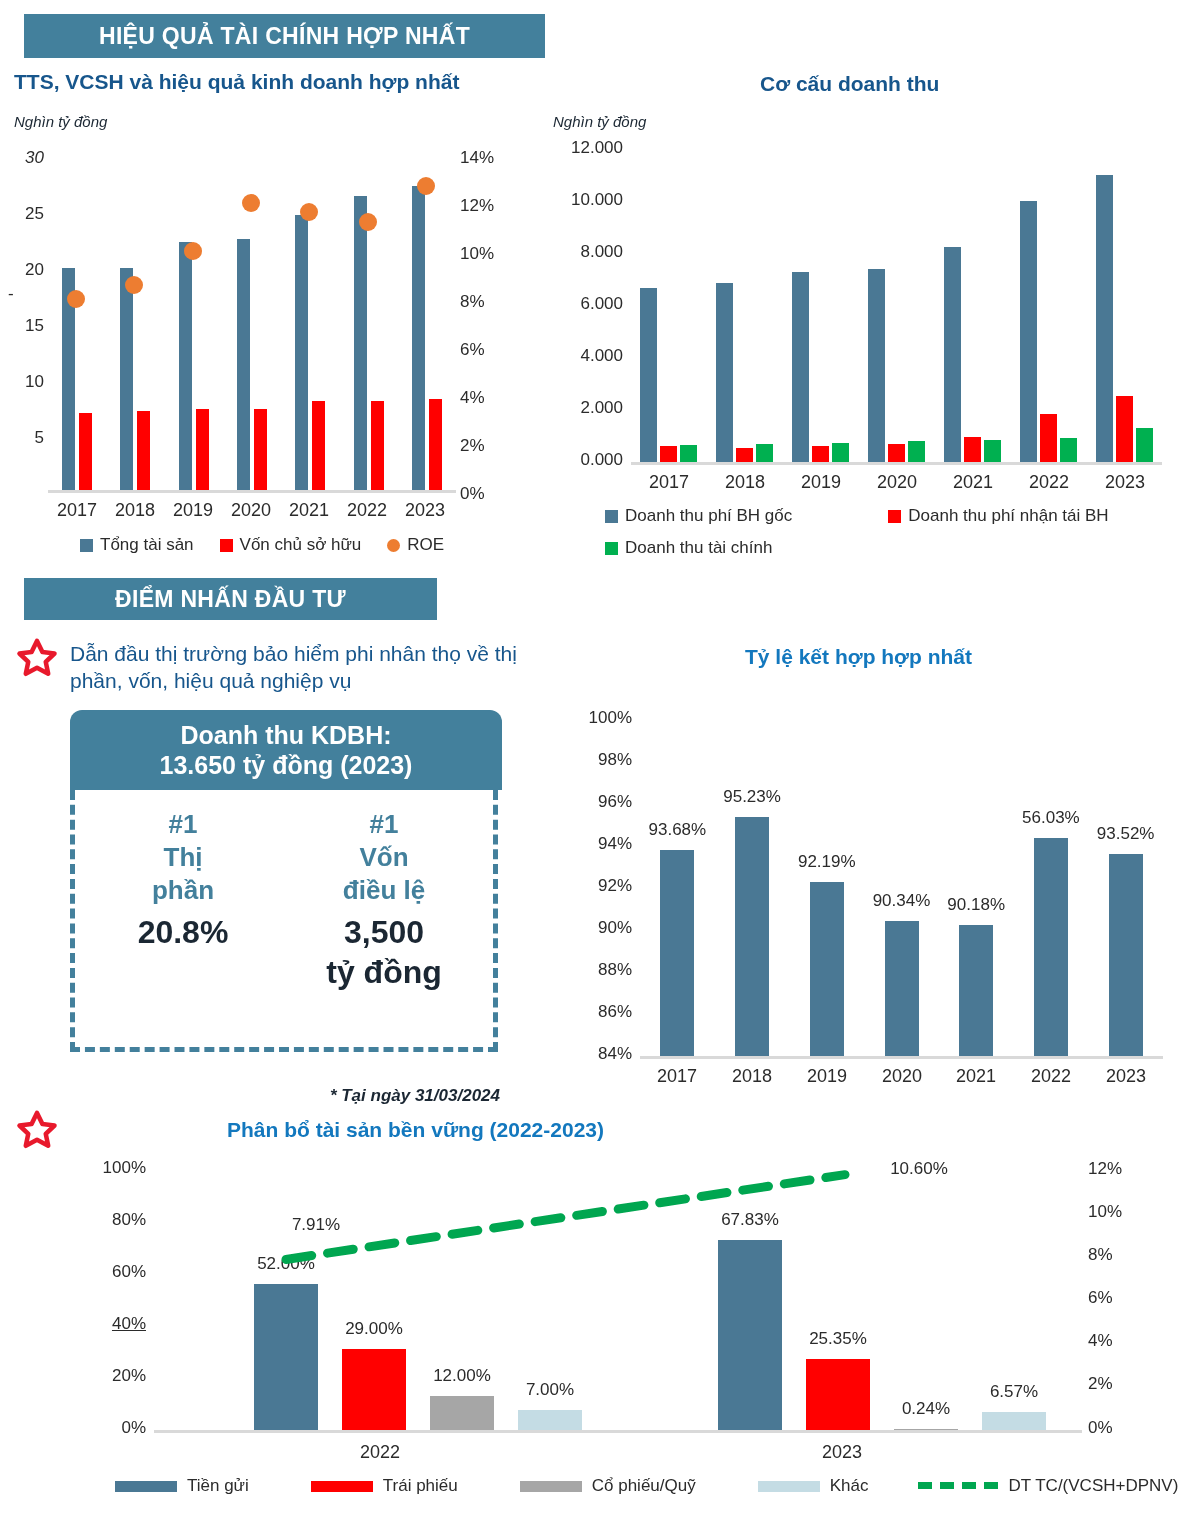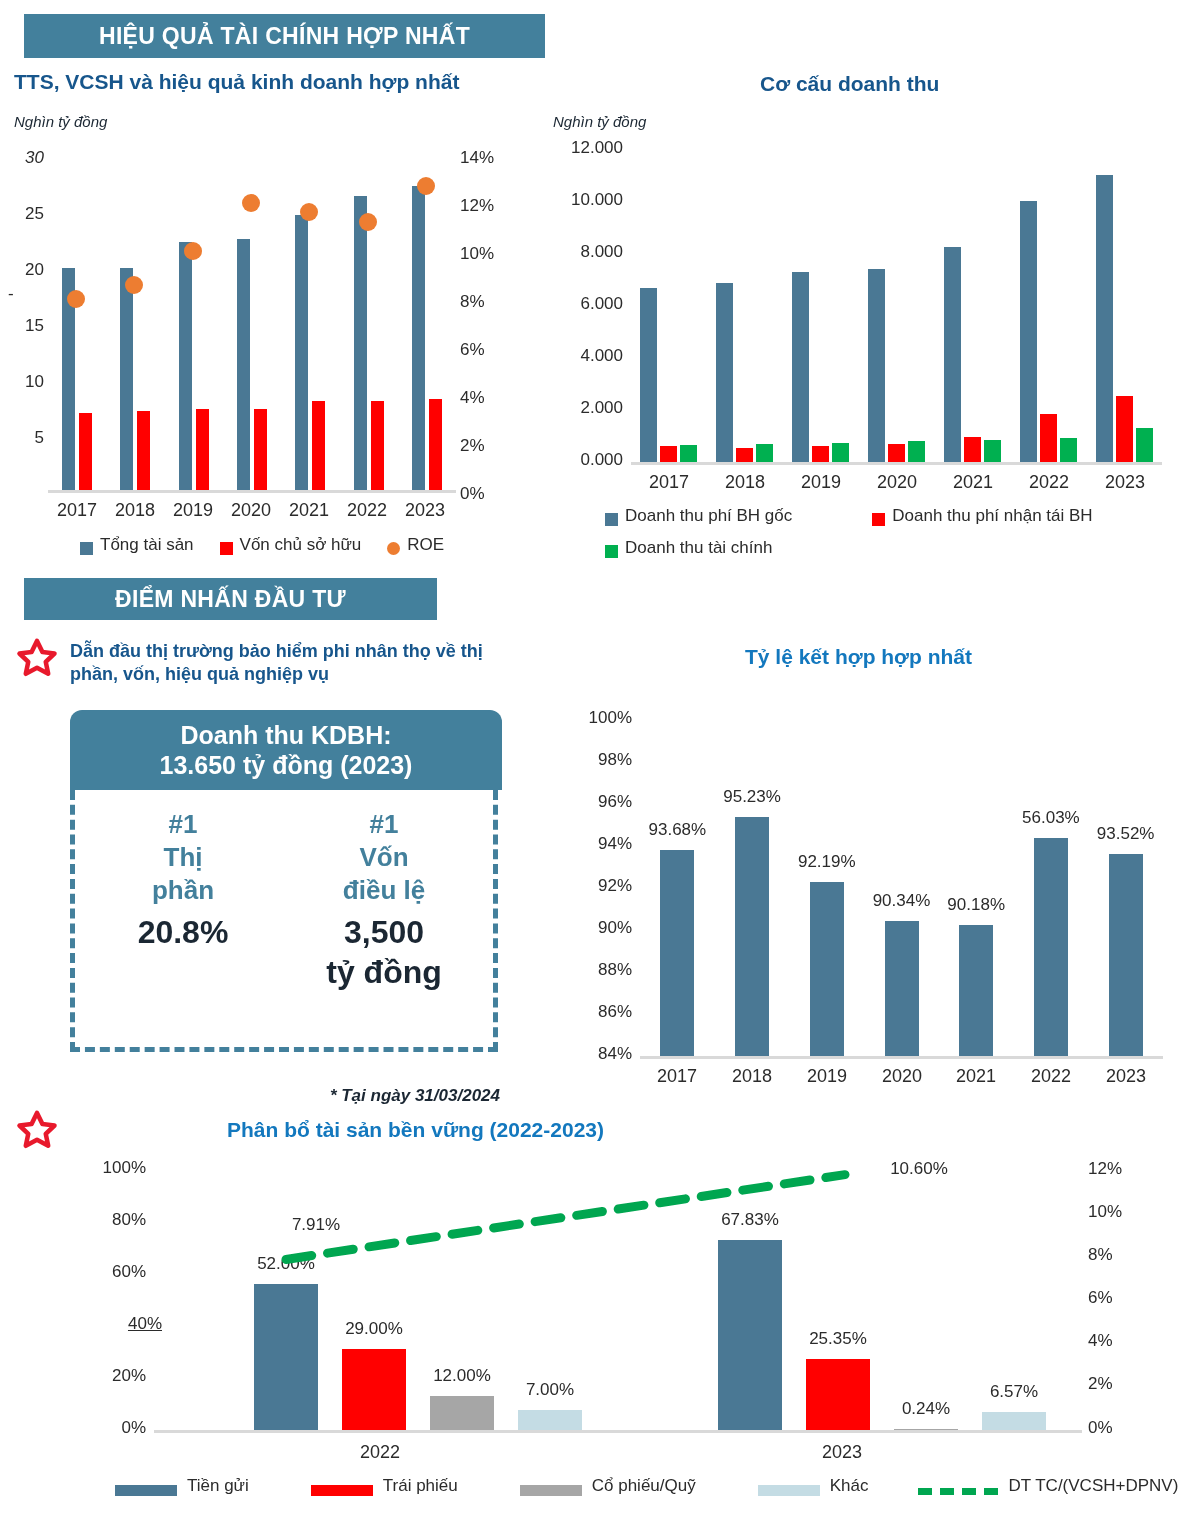--- a/index.html
+++ b/index.html
@@ -29,21 +29,21 @@
   .catlabel{font-size:18px;color:#2b2b2b;text-align:center;}
   .dlabel{font-size:17px;color:#2b2b2b;text-align:center;white-space:nowrap;}
 
   .axisline{background:#d9d9d9;}
 
   .bar{position:absolute;bottom:0;}
   .dot{position:absolute;border-radius:50%;background:#ed7d31;}
 
   
   .legend{display:flex;align-items:center;font-size:17px;color:#2b2b2b;}
-  .lg-item{display:flex;align-items:flex-end;margin-right:26px;white-space:nowrap;}
+  .lg-item{display:flex;align-items:center;margin-right:26px;white-space:nowrap;}
   .sw{display:inline-block;width:13px;height:13px;margin-right:7px;}
   .sw.dot{border-radius:50%;width:13px;height:13px;position:static;}
   .sw-wide{display:inline-block;width:62px;height:11px;margin-right:10px;}
   .sw-dash{display:inline-block;width:80px;height:0;border-top:7px dashed #00a650;margin-right:10px;position:relative;top:-1px;}
 
   
   .star{display:block;}
 
   
   #kdbh-head{
@@ -54,21 +54,21 @@
   }
   #kdbh-body{
     left:70px;top:790px;width:428px;height:262px;
     border:5px dashed #43809c;border-top:none;background:#fff;box-sizing:border-box;
   }
   .kd-col{color:#43809c;font-weight:bold;text-align:center;font-size:26px;line-height:1.26;}
   .kd-val{color:#1b2733;font-weight:bold;font-size:32px;text-align:center;line-height:1.25;}
   .kd-foot{font-size:21px;color:#1b2733;text-align:center;}
   .note-date{font-style:italic;font-weight:bold;font-size:17px;color:#1b2733;text-align:right;}
 
-  .hl-text{color:#17568c;font-weight:bold;font-size:18px;line-height:1.3;}
+  .hl-text{color:#17568c;font-weight:normal;font-size:21px;line-height:1.3;}
   .hl-text2{color:#1378be;font-weight:bold;font-size:21px;}
 </style>
 </head>
 <body>
 
 <div class="abs bar-head" id="hdr-financial">
   <span>HIỆU QUẢ TÀI CHÍNH HỢP NHẤT</span>
 </div>
 
 <div class="abs chart-title" style="left:14px;top:70px;">TTS, VCSH và hiệu quả kinh doanh hợp nhất</div>
@@ -185,21 +185,21 @@
   <div class="abs catlabel" style="left:314px;top:332px;width:76px;">2020</div>
   <div class="abs catlabel" style="left:390px;top:332px;width:76px;">2021</div>
   <div class="abs catlabel" style="left:466px;top:332px;width:76px;">2022</div>
   <div class="abs catlabel" style="left:542px;top:332px;width:76px;">2023</div>
 
   <div class="abs legend" style="left:60px;top:366px;">
     <span class="lg-item" style="margin-right:80px;">
       <i class="sw" style="background:#4a7894;"></i>
       <span>Doanh thu phí BH gốc</span>
     </span>
-    <span class="lg-item" style="margin-right:0;">
+    <span class="lg-item" style="margin-right:0;margin-left:16px;">
       <i class="sw" style="background:#ff0000;"></i>
       <span>Doanh thu phí nhận tái BH</span>
     </span>
   </div>
   <div class="abs legend" style="left:60px;top:398px;">
     <span class="lg-item" style="margin-right:0;">
       <i class="sw" style="background:#00b050;"></i>
       <span>Doanh thu tài chính</span>
     </span>
   </div>
@@ -282,21 +282,21 @@
   <div class="abs catlabel" style="left:230px;top:366px;width:74px;">2019</div>
   <div class="abs catlabel" style="left:305px;top:366px;width:74px;">2020</div>
   <div class="abs catlabel" style="left:379px;top:366px;width:74px;">2021</div>
   <div class="abs catlabel" style="left:454px;top:366px;width:74px;">2022</div>
   <div class="abs catlabel" style="left:529px;top:366px;width:74px;">2023</div>
 </div>
 
 <div class="abs" id="chart4" style="left:60px;top:1150px;width:1110px;height:380px;">
   <div class="abs tick r" style="left:0px;top:268px;width:86px;">0%</div>
   <div class="abs tick r" style="left:0px;top:216px;width:86px;">20%</div>
-  <div class="abs tick r" style="left:16px;top:164px;width:86px;text-decoration:underline;">40%</div>
+  <div class="abs tick r" style="left:0px;top:164px;width:86px;text-decoration:underline;">40%</div>
   <div class="abs tick r" style="left:0px;top:112px;width:86px;">60%</div>
   <div class="abs tick r" style="left:0px;top:60px;width:86px;">80%</div>
   <div class="abs tick r" style="left:0px;top:8px;width:86px;">100%</div>
 
   <div class="abs tick" style="left:1028px;top:268px;">0%</div>
   <div class="abs tick" style="left:1028px;top:224px;">2%</div>
   <div class="abs tick" style="left:1028px;top:181px;">4%</div>
   <div class="abs tick" style="left:1028px;top:138px;">6%</div>
   <div class="abs tick" style="left:1028px;top:95px;">8%</div>
   <div class="abs tick" style="left:1028px;top:52px;">10%</div>

